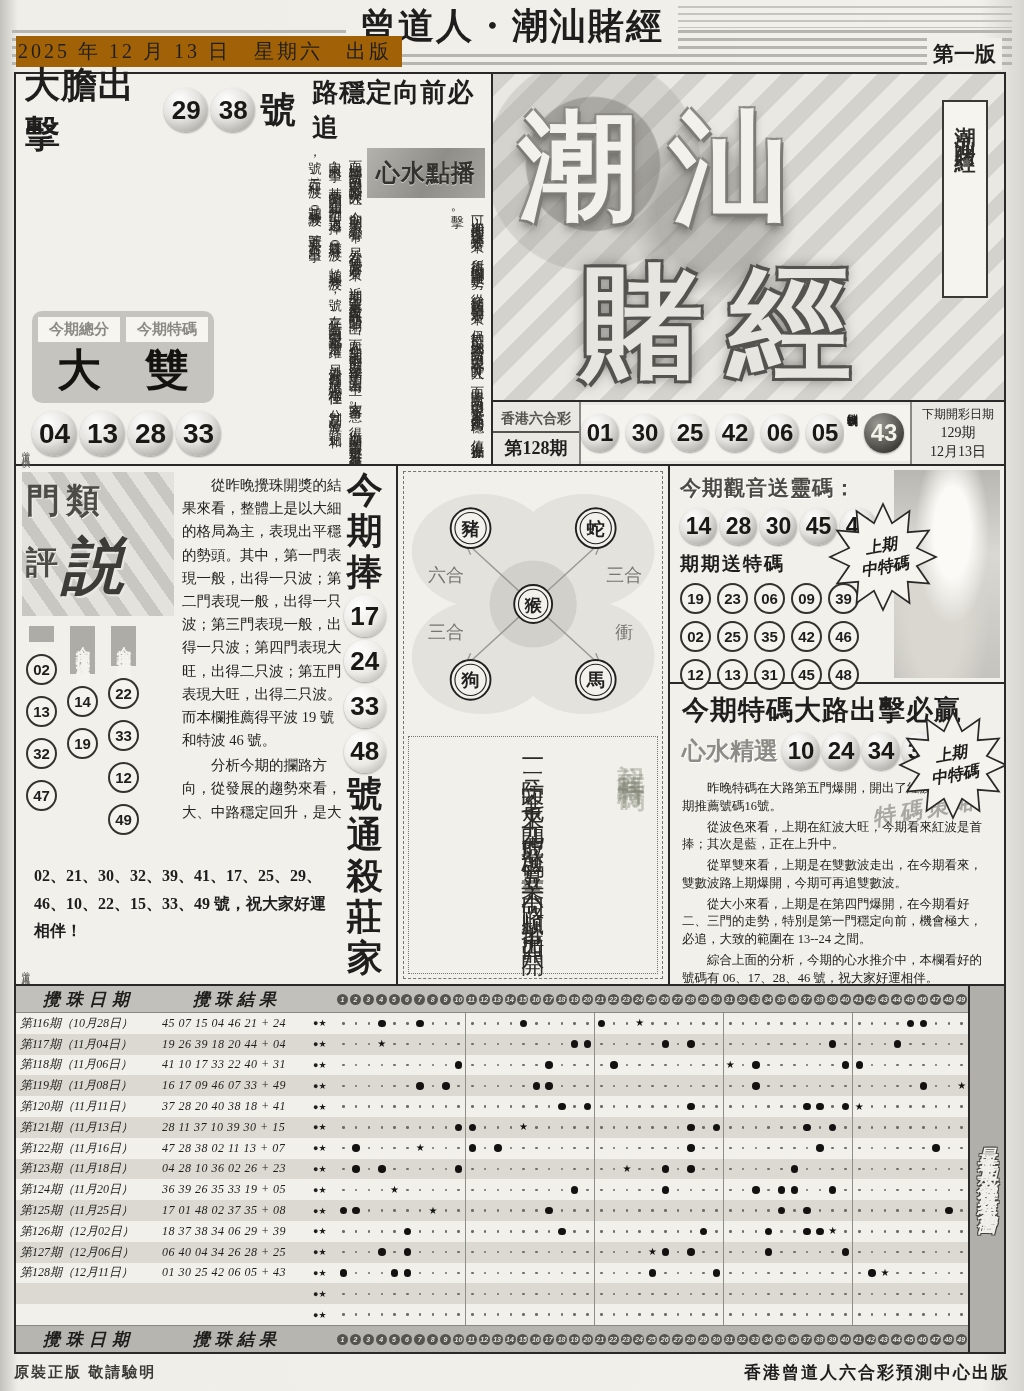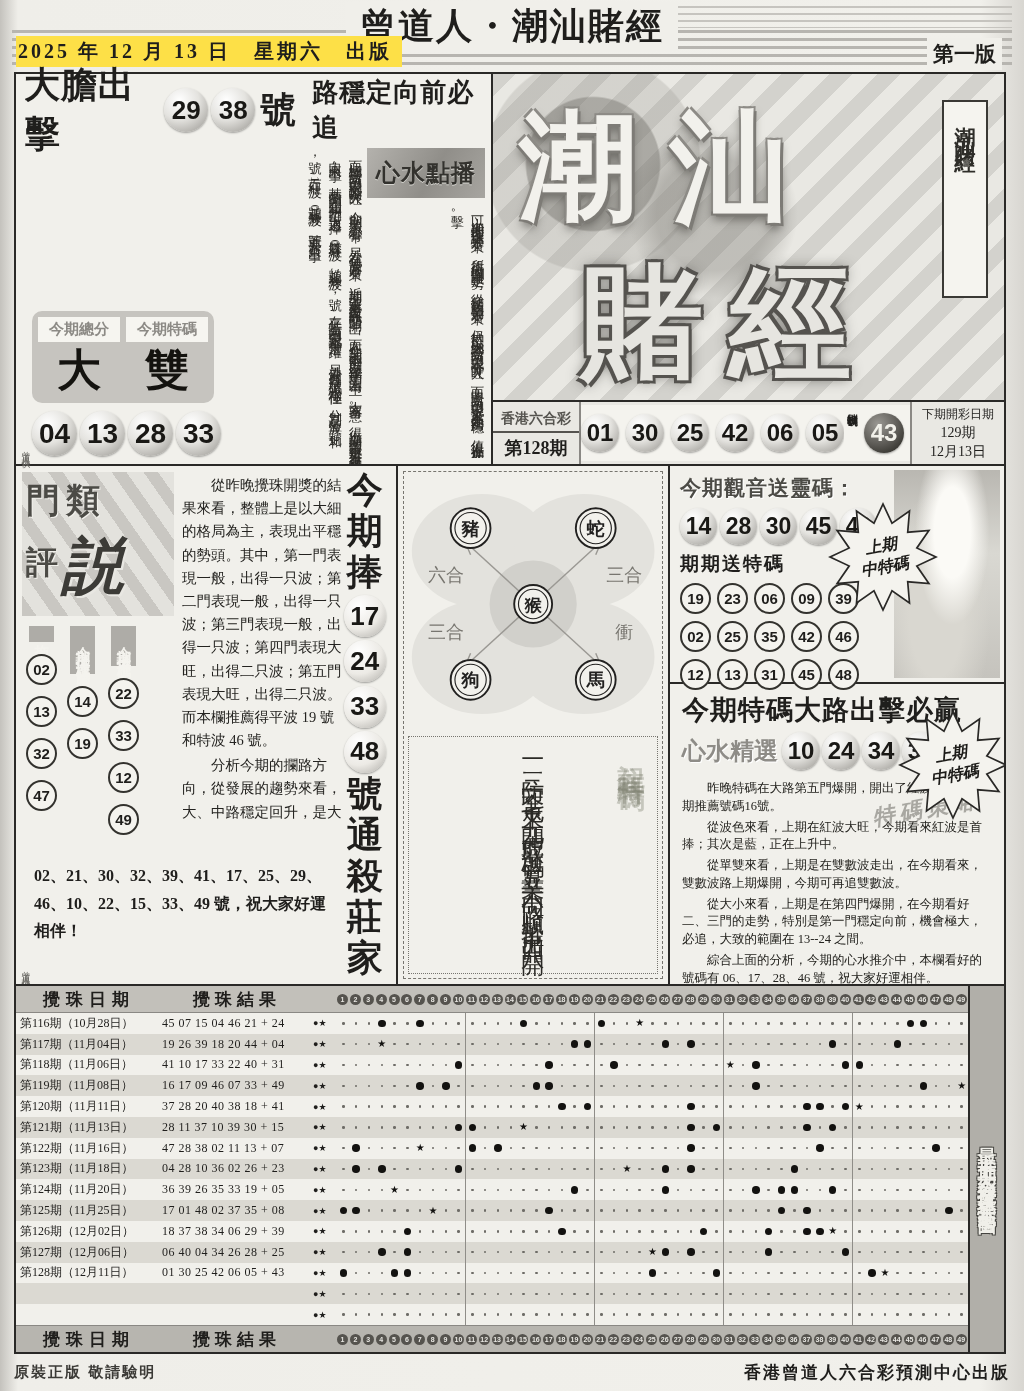--- a/index.html
+++ b/index.html
@@ -4,28 +4,28 @@
 <style>
   html,body{margin:0;padding:0;}
   body{width:1024px;height:1391px;background:#cfcdc8;font-family:"Liberation Sans","DejaVu Sans",sans-serif;color:#1f1e1c;position:relative;overflow:hidden;}
   .sheet{position:absolute;inset:0;background:linear-gradient(90deg,#c4c2bd 0,#efeee9 18px,#f1f0eb 980px,#d8d6d1 100%);}
 
   
   .hdr{position:absolute;left:0;top:0;width:1024px;height:72px;}
   .hdr .stripes{position:absolute;left:12px;right:12px;top:30px;height:36px;background:repeating-linear-gradient(180deg,#b7b5b0 0 3px,rgba(0,0,0,0) 3px 8px);}
   .hdr .stripes2{position:absolute;left:420px;right:12px;top:6px;height:22px;background:repeating-linear-gradient(180deg,#c6c4bf 0 2px,rgba(0,0,0,0) 2px 7px);}
   .hdr-title{position:absolute;left:50%;top:2px;transform:translateX(-50%);font-size:36px;font-weight:bold;background:#f0efea;padding:0 14px;letter-spacing:2px;font-family:"Liberation Serif",serif;}
-  .hdr-date{position:absolute;left:16px;top:36px;font-size:20px;font-weight:bold;background:#fde047;padding:2px 10px 2px 2px;letter-spacing:3px;font-family:"Liberation Serif",serif;}
+  .hdr-date{position:absolute;left:16px;top:36px;font-size:20px;font-weight:normal;background:#a16207;padding:2px 10px 2px 2px;letter-spacing:3px;font-family:"Liberation Serif",serif;}
   .hdr-ed{position:absolute;right:22px;top:38px;font-size:21px;font-weight:bold;background:#f0efea;padding:2px 6px;font-family:"Liberation Serif",serif;}
 
   
   .frame{position:absolute;left:14px;top:72px;width:992px;height:1282px;border:2px solid #2a2927;box-sizing:border-box;background:#f1f0eb;}
   .row1{display:flex;height:392px;border-bottom:2px solid #2a2927;box-sizing:border-box;}
   .row2{display:flex;height:520px;border-bottom:2px solid #2a2927;box-sizing:border-box;}
-  .row3{height:366px;}
+  .row3{height:366px;font-style:italic;}
 
   
   .box1{width:487px;border-right:2px solid #2a2927;box-sizing:border-box;position:relative;}
   .headline{height:68px;display:flex;align-items:center;padding:2px 6px 0 8px;gap:5px;}
   .hl-txt{font-size:36px;font-weight:bold;font-family:"Liberation Serif",serif;letter-spacing:1px;}
   .hl-right{font-size:26px;font-weight:bold;font-family:"Liberation Serif",serif;margin-left:10px;letter-spacing:1px;}
   .ball{display:inline-flex;align-items:center;justify-content:center;border-radius:50%;background:radial-gradient(circle at 35% 28%,#ffffff 0,#e4e3df 45%,#a3a19c 90%);color:#191815;font-weight:bold;font-family:"Liberation Sans",sans-serif;box-shadow:0 1px 2px rgba(0,0,0,.35);}
   .hl-balls .ball{width:44px;height:44px;font-size:26px;}
   .lead-body{position:absolute;left:0;top:70px;right:0;bottom:0;display:flex;}
   .lead-left{width:205px;position:relative;display:flex;flex-direction:column;justify-content:flex-end;padding:0 0 8px 16px;box-sizing:border-box;}

